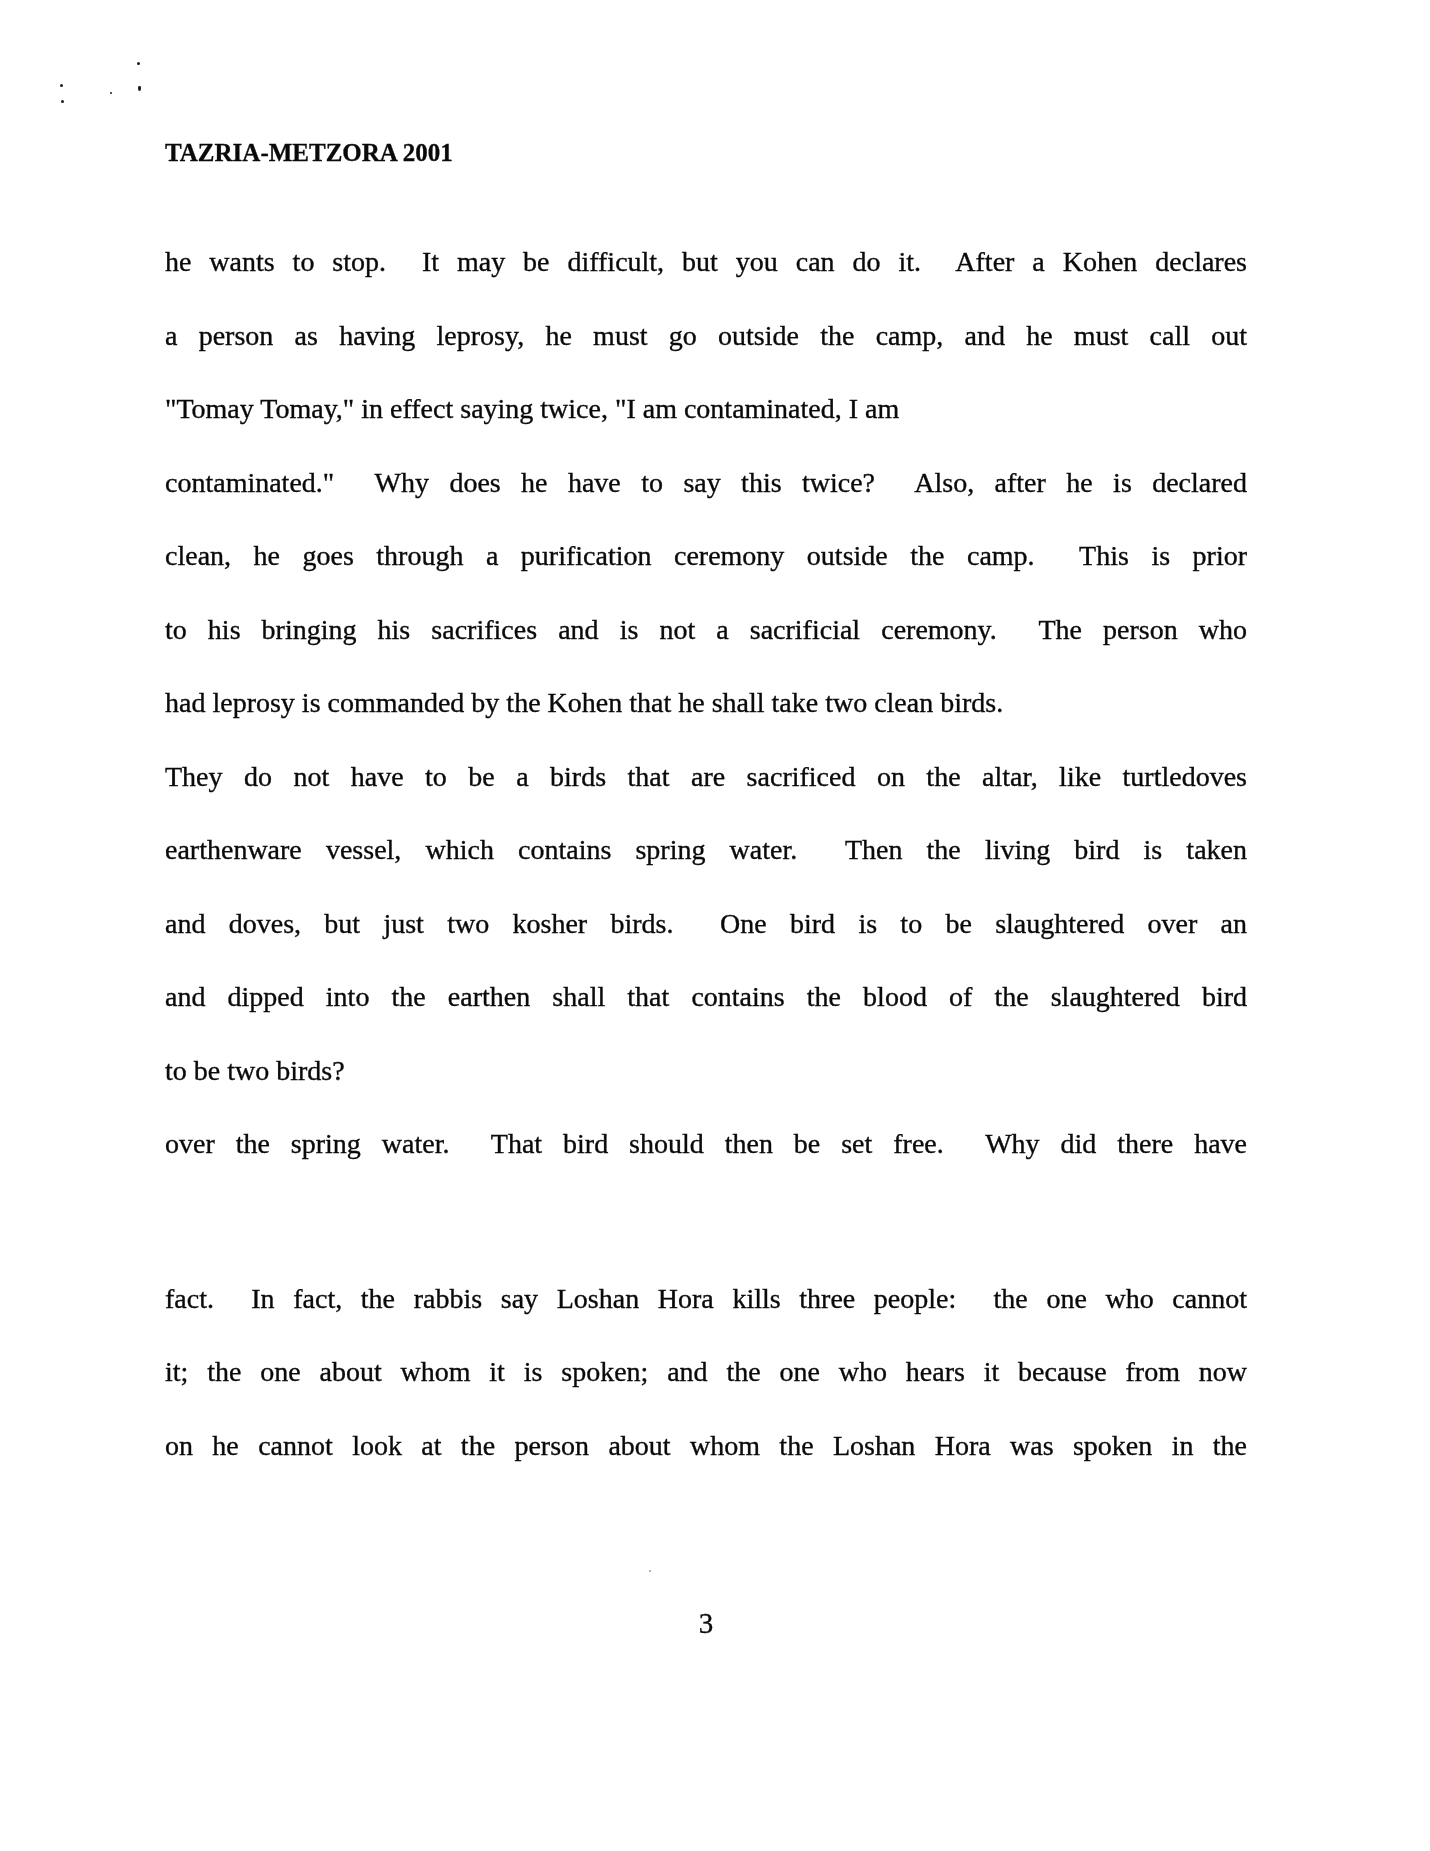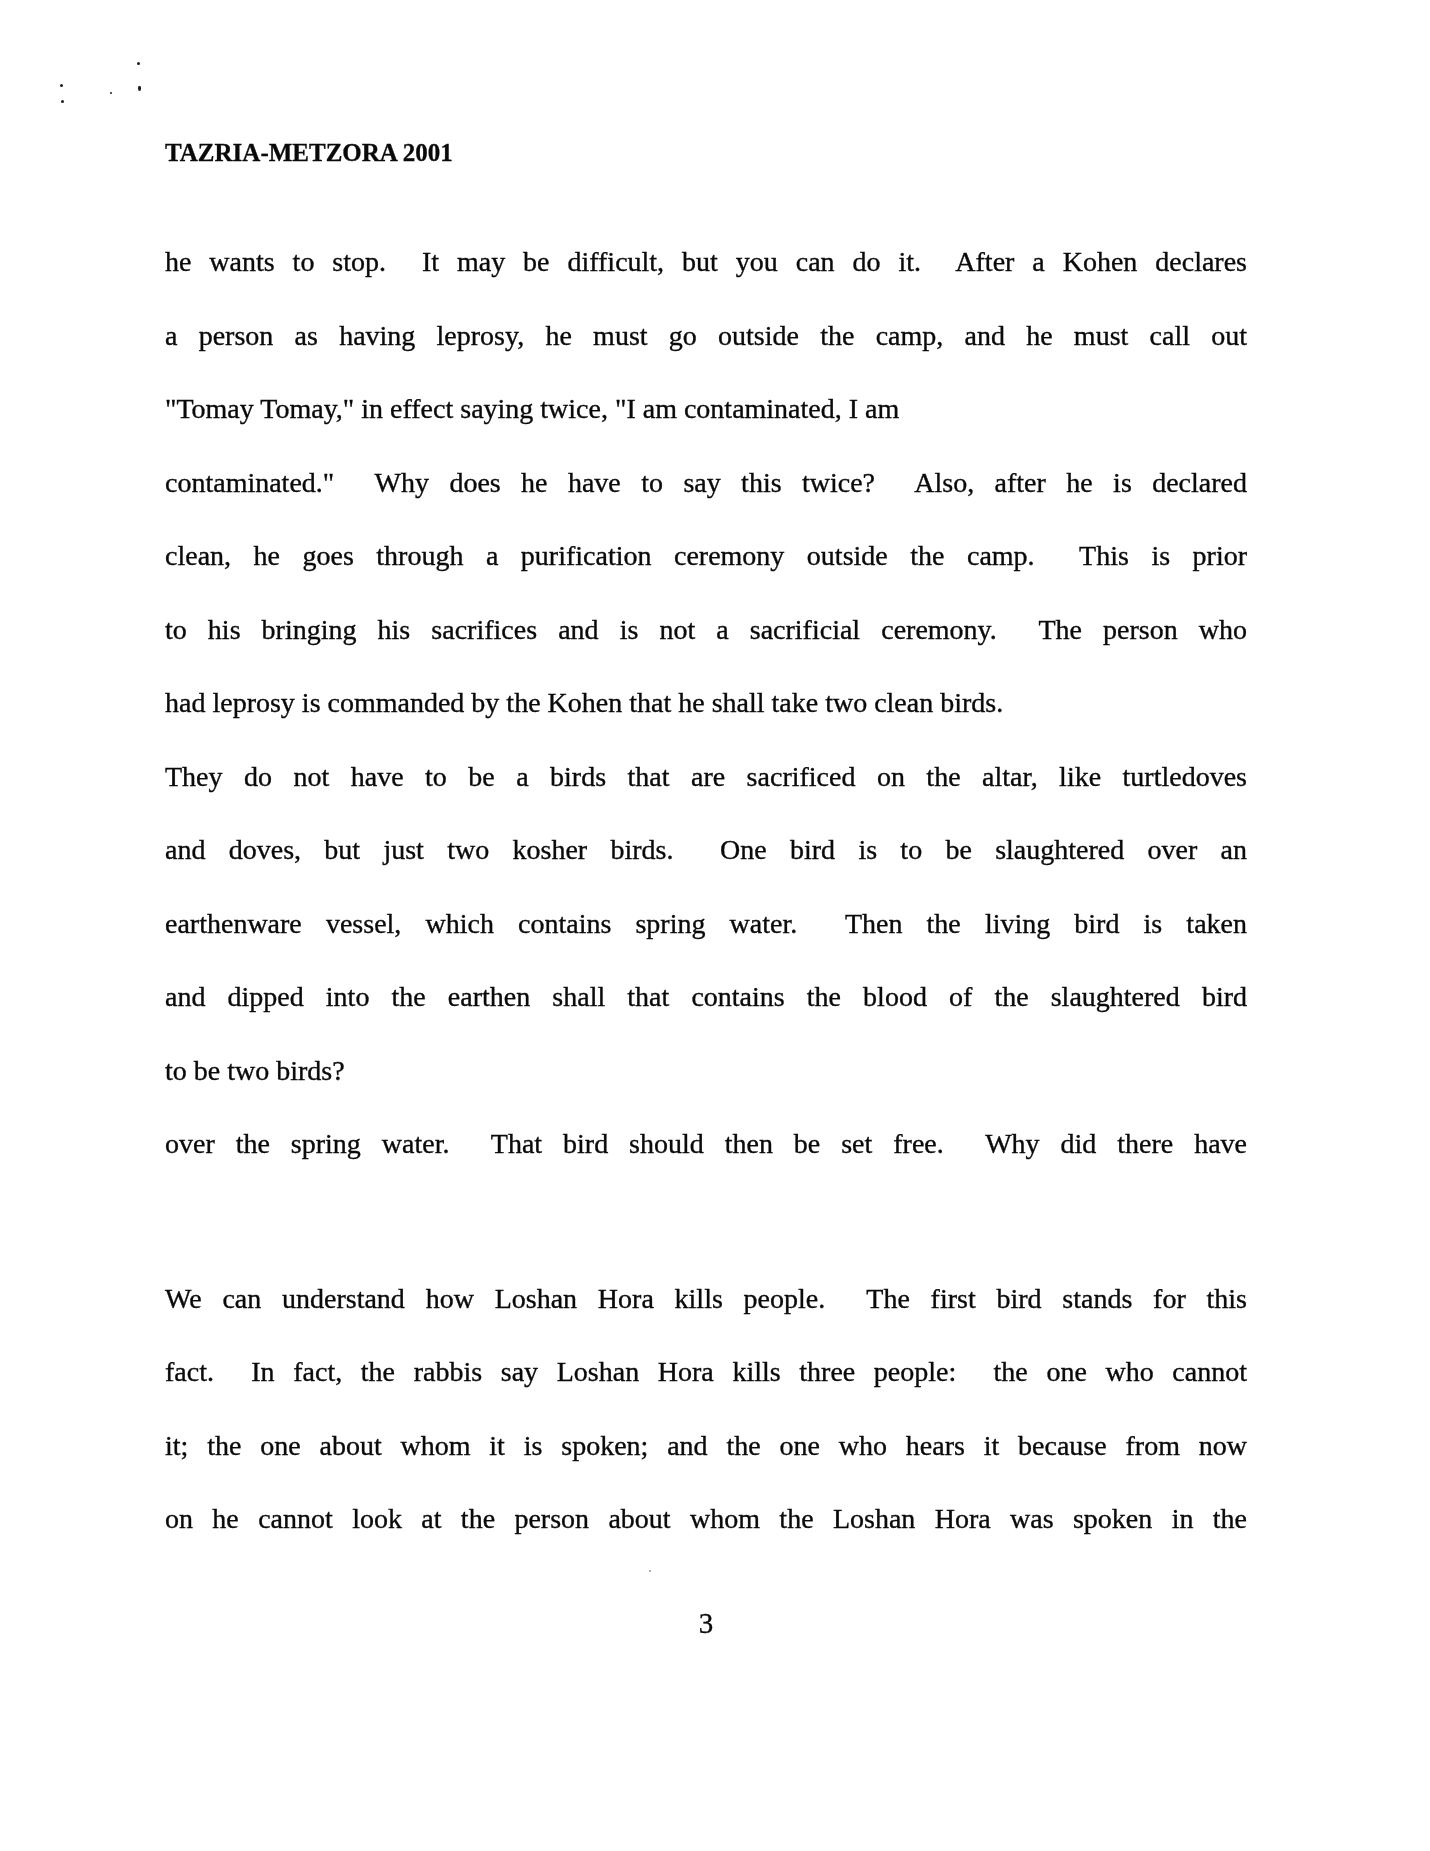--- a/index.html
+++ b/index.html
@@ -95,29 +95,28 @@
 
     <section class="paragraph">
       <div class="text-line">he wants to stop.  It may be difficult, but you can do it.  After a Kohen declares</div>
       <div class="text-line">a person as having leprosy, he must go outside the camp, and he must call out</div>
       <div class="text-line short">"Tomay Tomay," in effect saying twice, "I am contaminated, I am</div>
       <div class="text-line">contaminated."  Why does he have to say this twice?  Also, after he is declared</div>
       <div class="text-line">clean, he goes through a purification ceremony outside the camp.  This is prior</div>
       <div class="text-line">to his bringing his sacrifices and is not a sacrificial ceremony.  The person who</div>
       <div class="text-line short">had leprosy is commanded by the Kohen that he shall take two clean birds.</div>
       <div class="text-line">They do not have to be a birds that are sacrificed on the altar, like turtledoves</div>
+      <div class="text-line">earthenware vessel, which contains spring water.  Then the living bird is taken</div>
       <div class="text-line">and doves, but just two kosher birds.  One bird is to be slaughtered over an</div>
-      <div class="text-line">earthenware vessel, which contains spring water.  Then the living bird is taken</div>
       <div class="text-line">and dipped into the earthen shall that contains the blood of the slaughtered bird</div>
       <div class="text-line short">to be two birds?</div>
       <div class="text-line">over the spring water.  That bird should then be set free.  Why did there have</div>
     </section>
 
     <section class="paragraph para-2">
-      <div class="text-line">We can understand how Loshan Hora kills people.  The first bird stands for this</div>
       <div class="text-line">fact.  In fact, the rabbis say Loshan Hora kills three people:  the one who cannot</div>
       <div class="text-line">it; the one about whom it is spoken; and the one who hears it because from now</div>
       <div class="text-line">on he cannot look at the person about whom the Loshan Hora was spoken in the</div>
     </section>
 
   </main>
 
   <footer>
     <div class="page-number">3</div>
   </footer>

